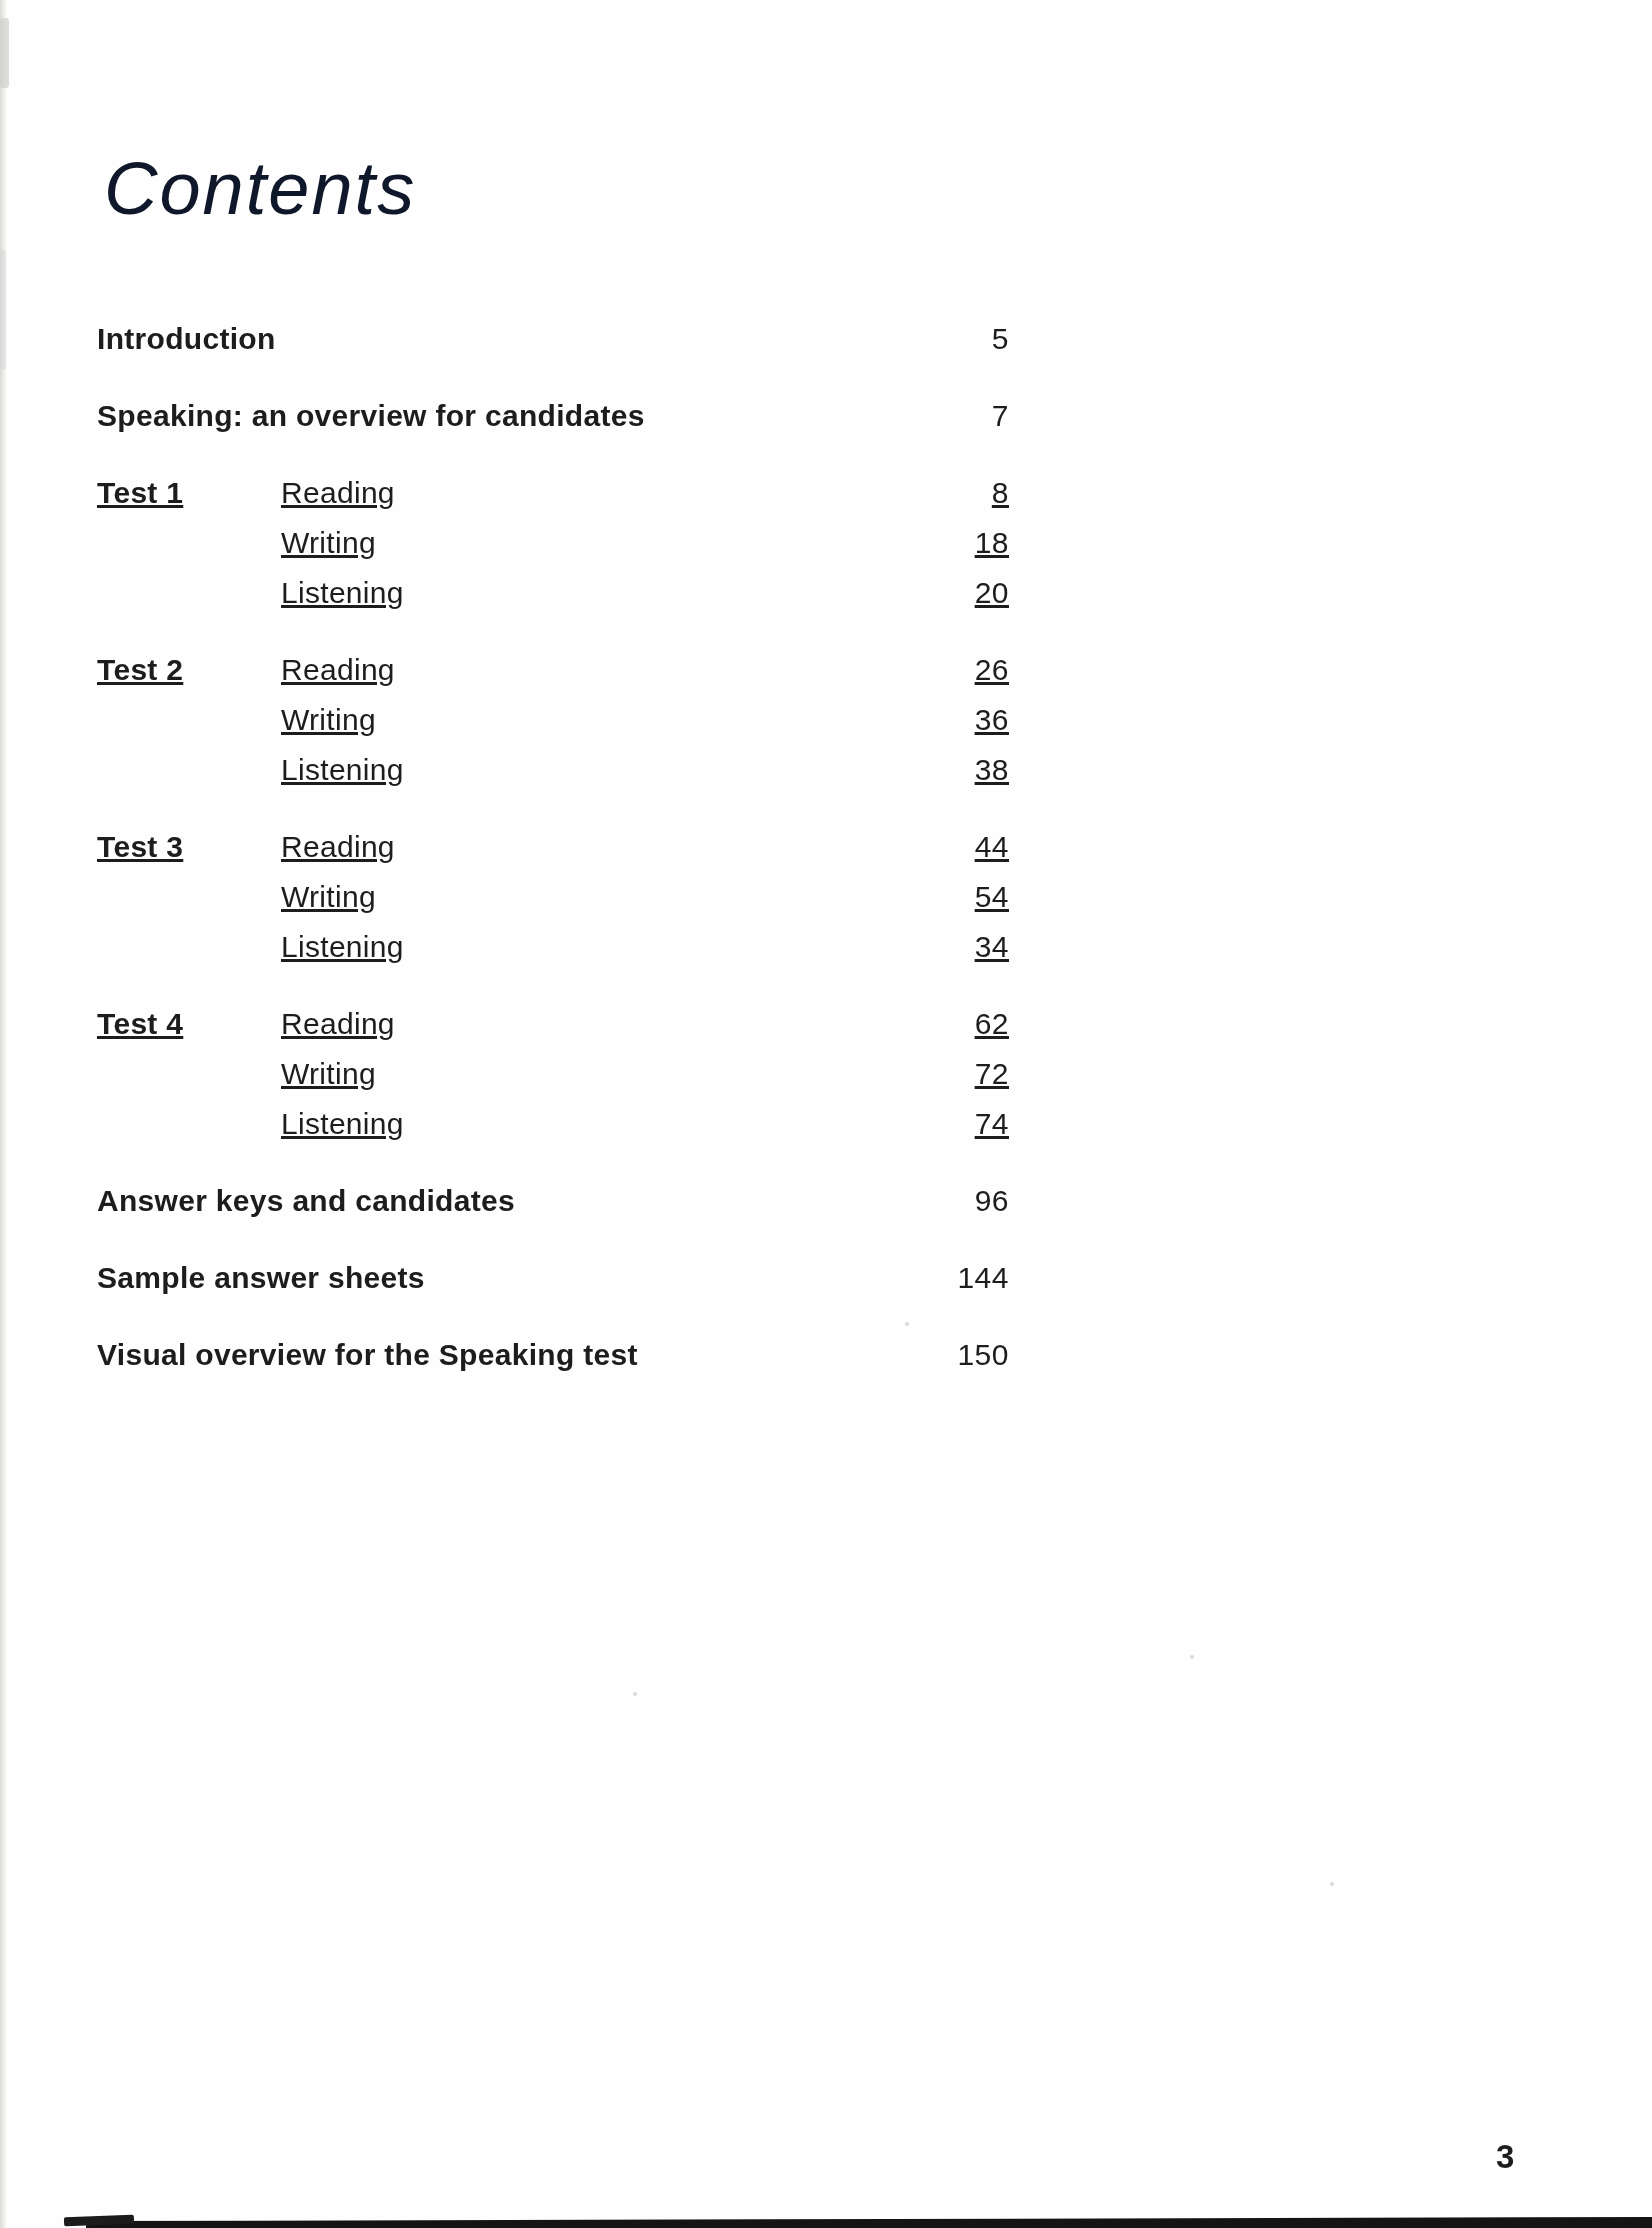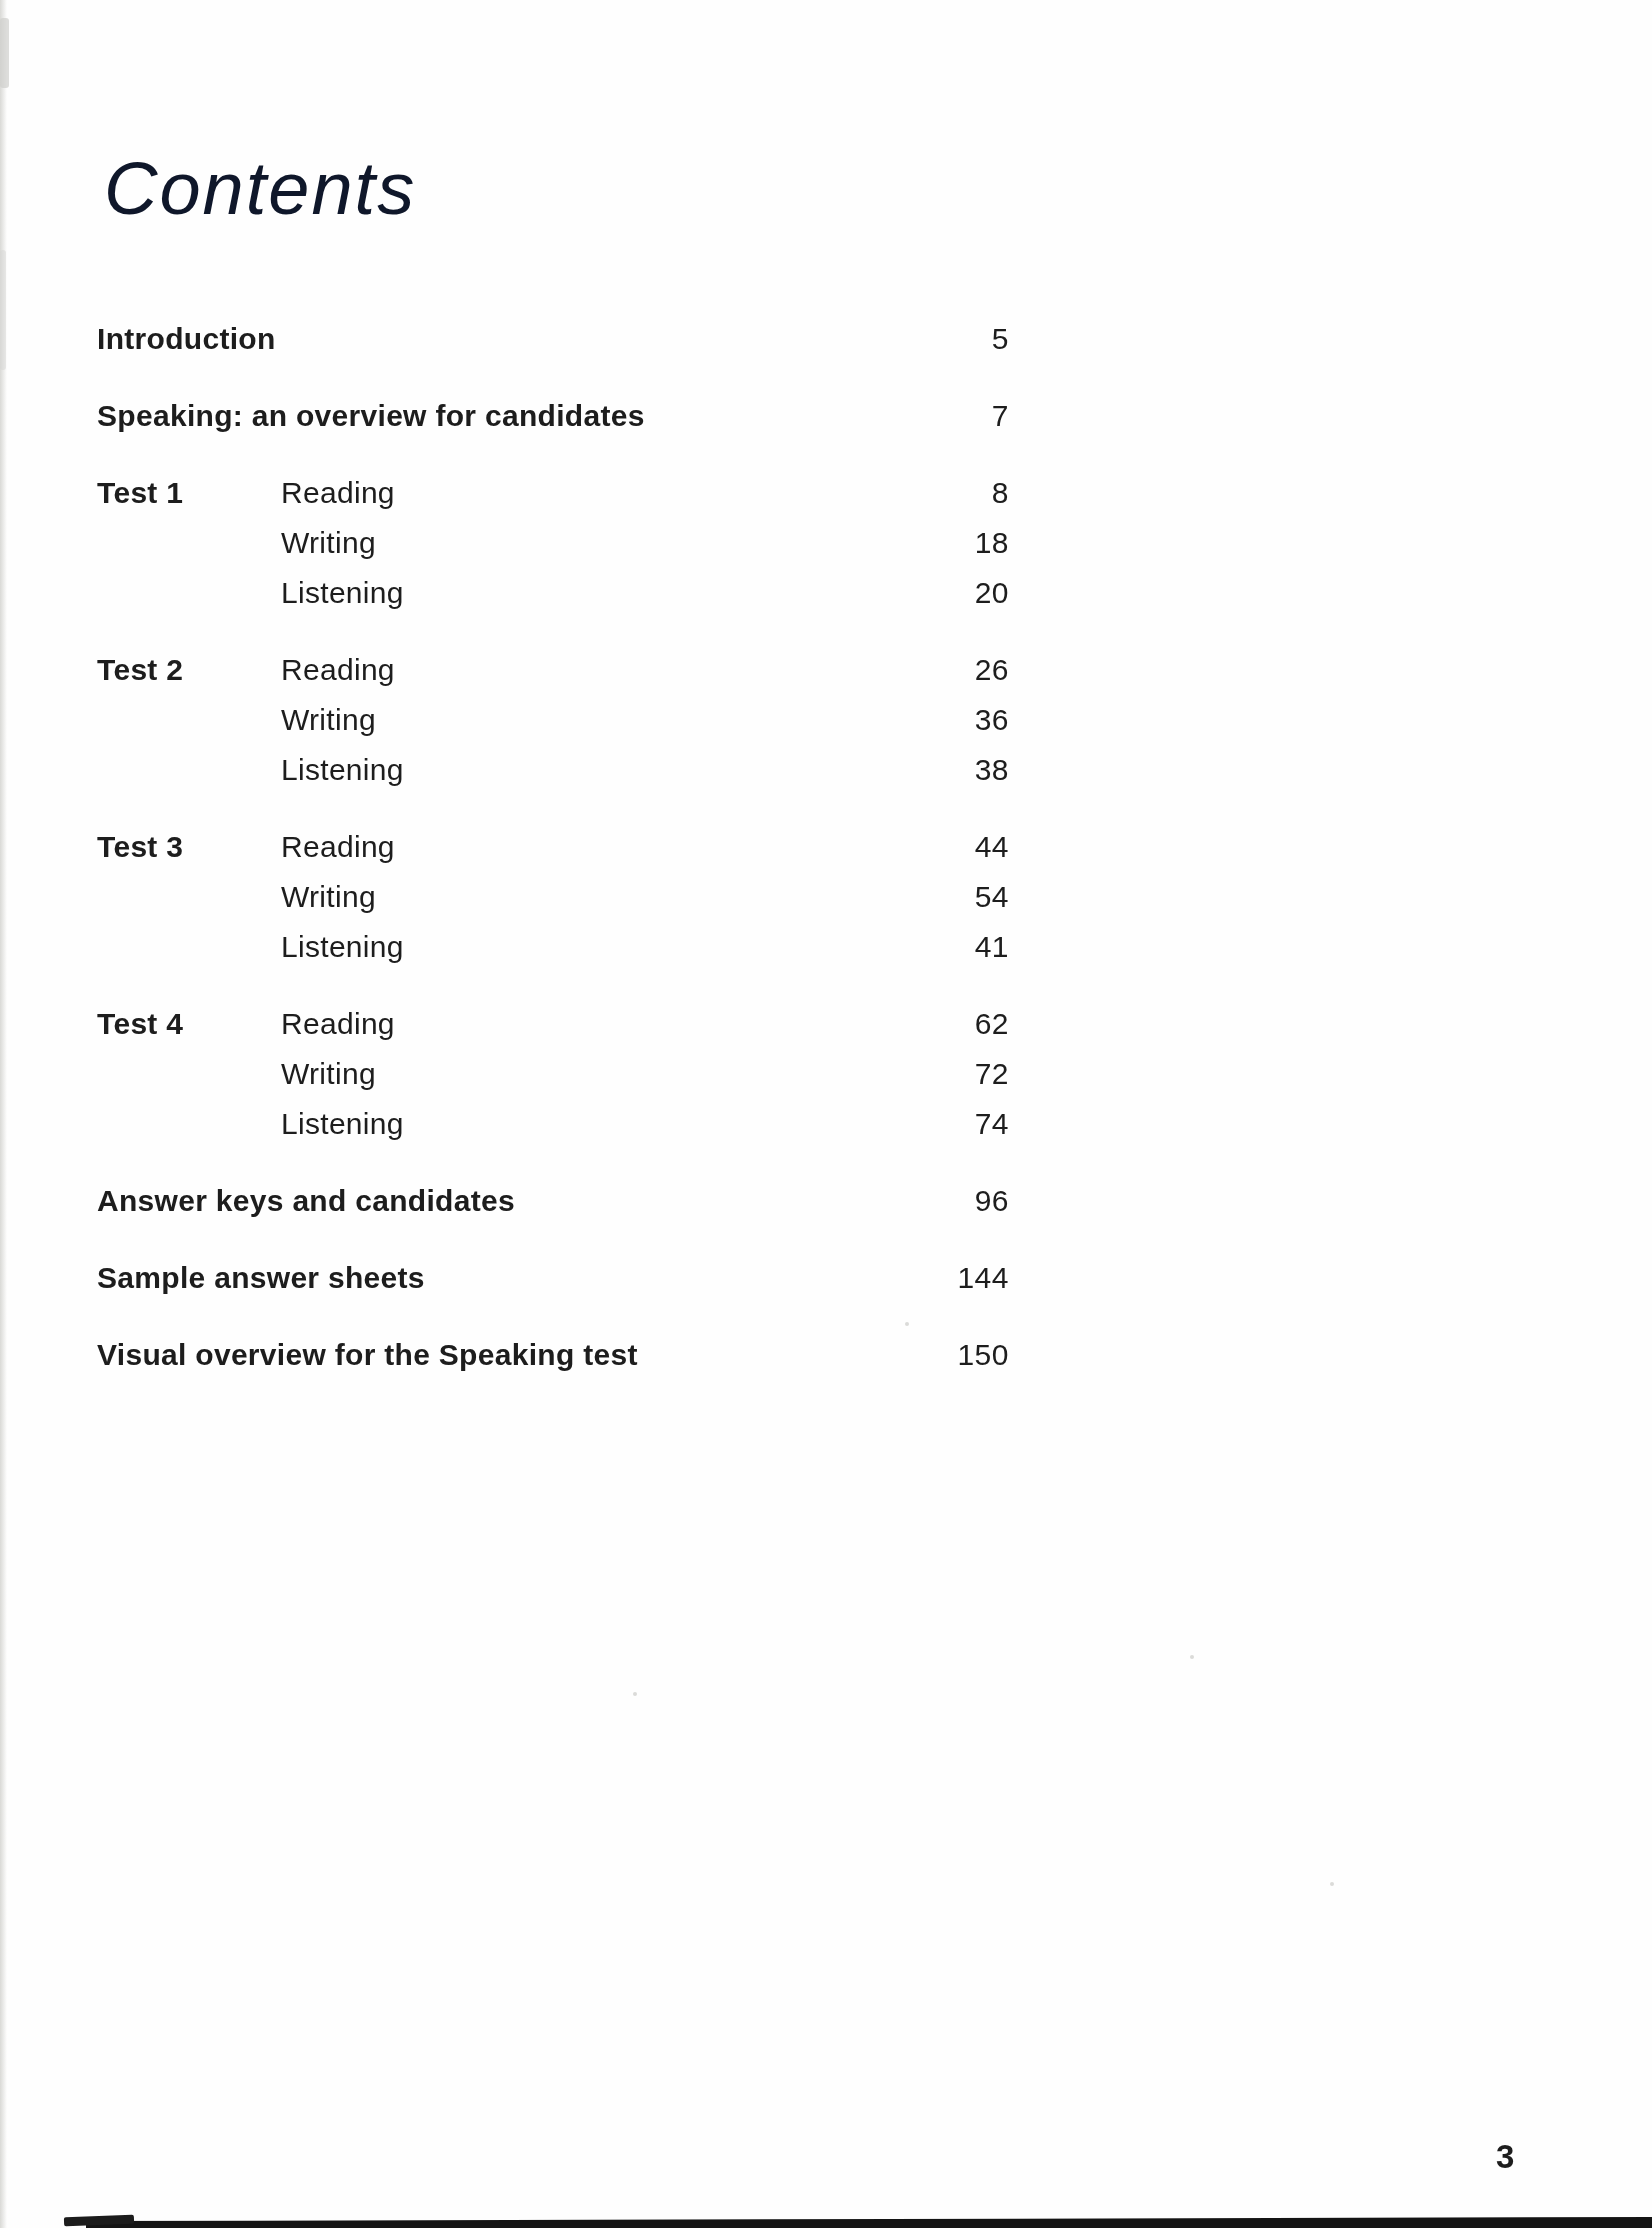--- a/index.html
+++ b/index.html
@@ -53,20 +53,21 @@
     font-size: 30px;
   }
   .row .label { letter-spacing: 0.3px; }
   .section .label { font-weight: 700; }
   .pagenum { font-weight: 400; letter-spacing: 0.5px; }
 
   .group {
     display: grid;
     grid-template-columns: 184px 1fr;
     align-items: start;
+    text-decoration: underline;
   }
   .group-label {
     font-size: 30px;
     font-weight: 700;
     line-height: 50px;
     letter-spacing: 0.3px;
   }
   .group .row .label { font-weight: 400; }
 
   .footer-pagenum {
@@ -160,21 +161,21 @@
       <div class="row">
         <span class="label">Reading</span>
         <span class="pagenum">44</span>
       </div>
       <div class="row">
         <span class="label">Writing</span>
         <span class="pagenum">54</span>
       </div>
       <div class="row">
         <span class="label">Listening</span>
-        <span class="pagenum">41</span>
+        <span class="pagenum">34</span>
       </div>
     </div>
   </div>
 
   <div class="group block">
     <span class="group-label">Test 4</span>
     <div class="group-rows">
       <div class="row">
         <span class="label">Reading</span>
         <span class="pagenum">62</span>

